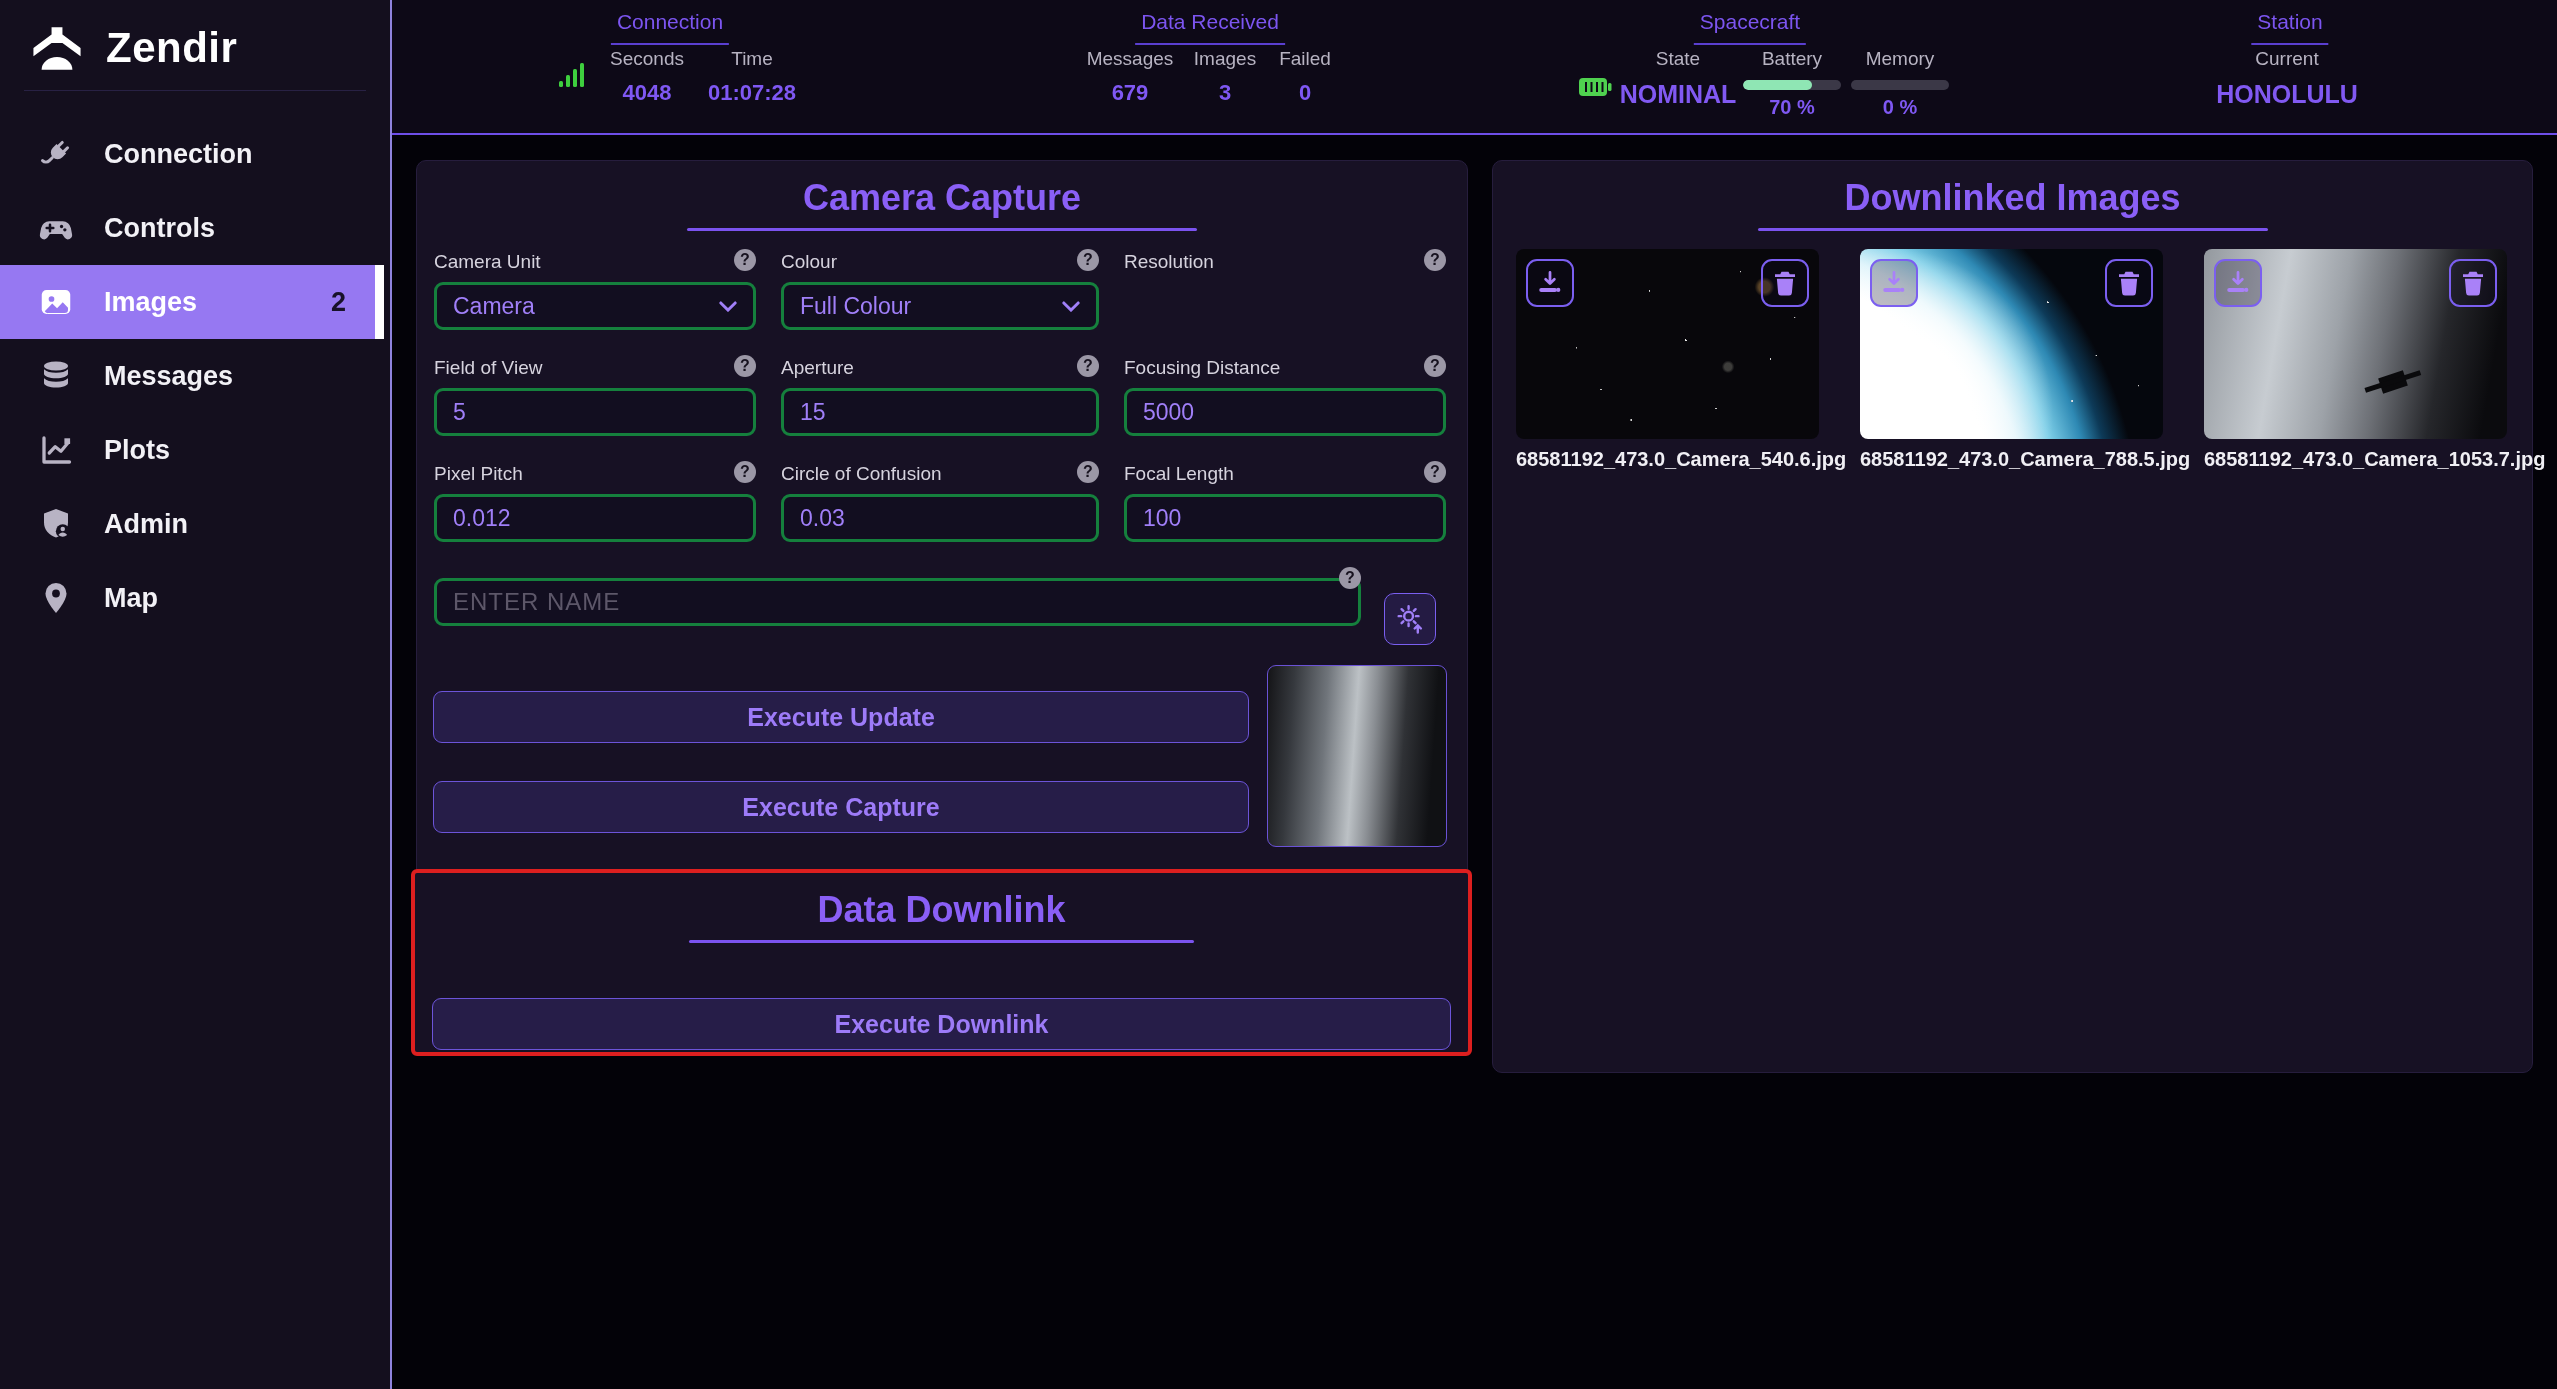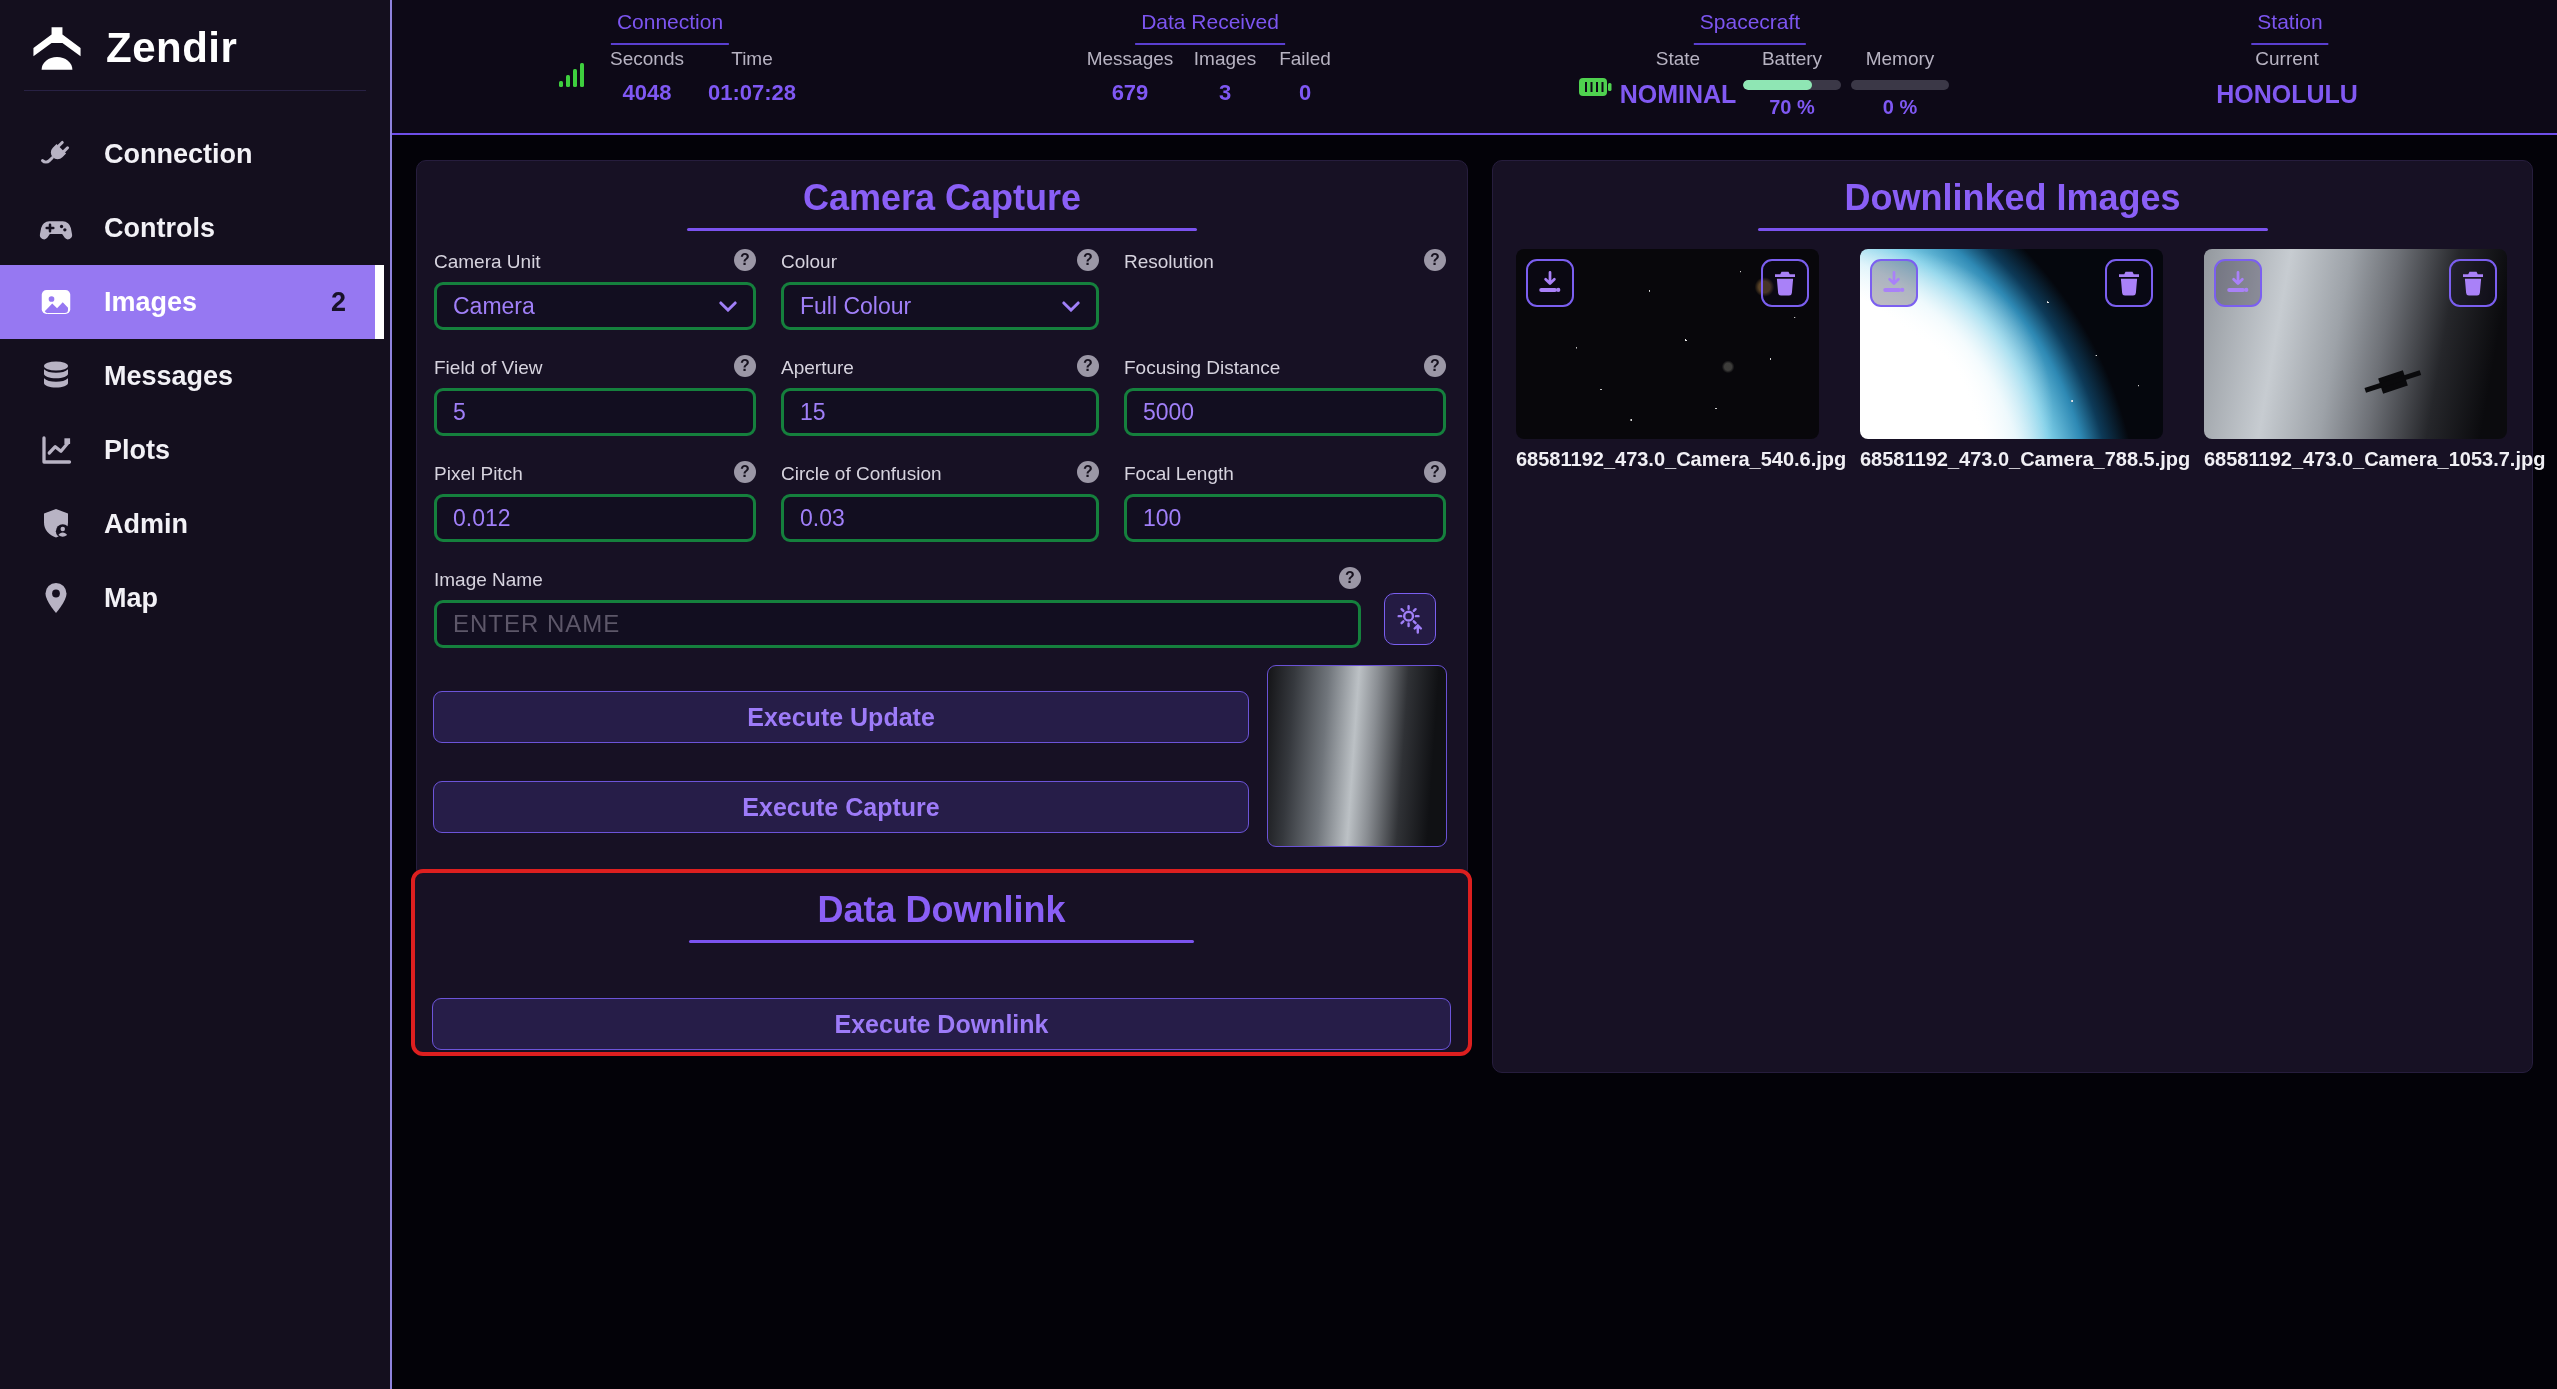--- a/index.html
+++ b/index.html
@@ -69,21 +69,21 @@
               background:#241b43; border:1px solid #7a5ff0; border-radius:10px;
               color:#a07ff8; display:flex; align-items:center; justify-content:center; cursor:pointer; }
   .gear-btn svg { width:34px; height:34px; }
 
   .cam-thumb { position:absolute; left:850px; top:504px; width:180px; height:182px;
                border:1px solid #6a52d6; border-radius:9px;
                background:linear-gradient(94deg,#141417 0%,#35383d 14%,#70757b 32%,#bcc1c5 48%,#8a8e93 58%,#303236 74%,#101114 90%); }
 
   
   .downlink-outline { position:absolute; left:19px; top:732px; width:1061px; height:187px;
-                      background:#171124; border:4px solid #dd1f1f; border-radius:12px; }
+                      background:#171124; border:4px solid #dd1f1f; border-radius:6px; }
   .downlink-outline .title-underline { width:505px; }
 
   
   .images-panel { left:1100px; top:23px; width:1041px; height:913px; }
   .img-card { position:absolute; top:88px; width:303px; }
   .thumb { position:relative; width:303px; height:190px; border-radius:8px; overflow:hidden; }
   .thumb-a { background-image:
       radial-gradient(14px 14px at 82% 20%, rgba(158,118,62,.55) 40%, rgba(158,118,62,0) 70%),
       radial-gradient(9px 9px at 70% 62%, rgba(140,140,130,.4) 40%, rgba(0,0,0,0) 70%),
       radial-gradient(1.6px 1.6px at 12% 30%, #cfcfcf 50%, transparent 60%),
@@ -324,21 +324,20 @@
         <div class="help">?</div>
         <input class="inputbox" value="0.03" style="">
       </div>
       <div class="fg" style="left:707px;top:302px;width:322px">
         <div class="fg-label">Focal Length</div>
         <div class="help">?</div>
         <input class="inputbox" value="100" style="">
       </div>
 
       <div class="fg" style="left:17px;top:408px;width:927px">
-        <div class="fg-label">Image Name</div>
         <div class="help">?</div>
         <input class="inputbox" placeholder="ENTER NAME" style="">
       </div>
       <div class="gear-btn">
         <svg viewBox="0 0 24 24" fill="none" stroke="currentColor" stroke-width="1.7" stroke-linecap="round">
           <circle cx="11" cy="10" r="3.1"></circle>
           <path d="M16.2 10 h1.8 M14.68 13.68 l1.27 1.27 M11 15.2 v1.8 M7.32 13.68 l-1.27 1.27 M5.8 10 H4 M7.32 6.32 L6.05 5.05 M11 4.8 V3 M14.68 6.32 l1.27 -1.27"></path>
           <path d="M17.5 21.5 v-5 M15.3 18.7 l2.2 -2.2 2.2 2.2"></path>
         </svg>
       </div>

